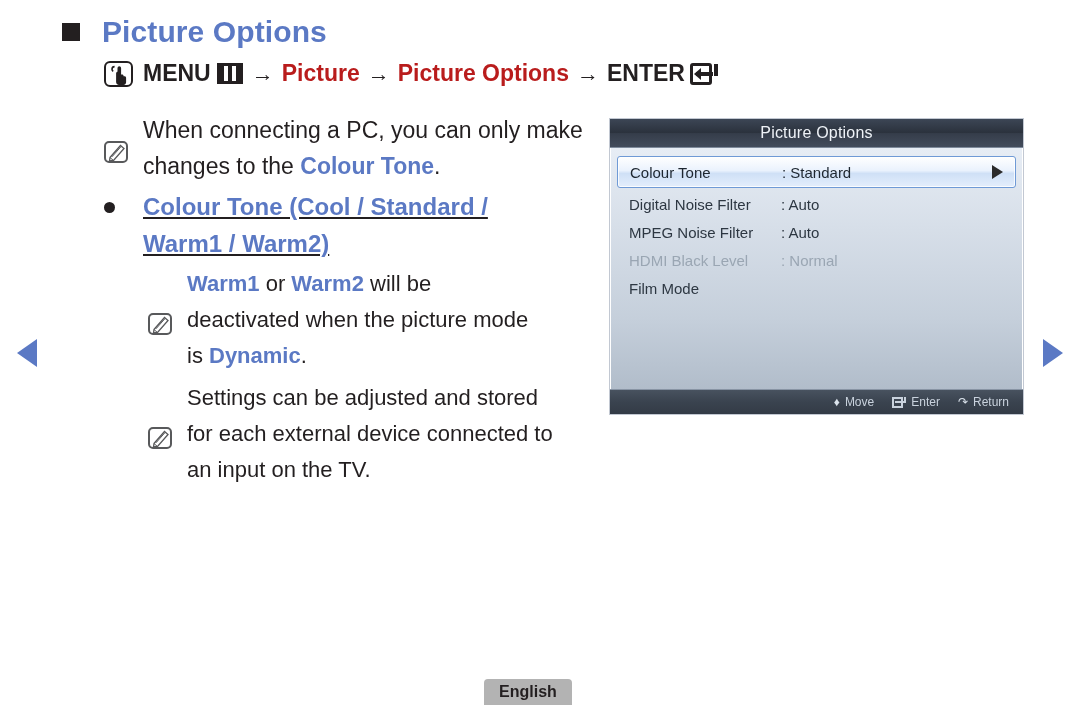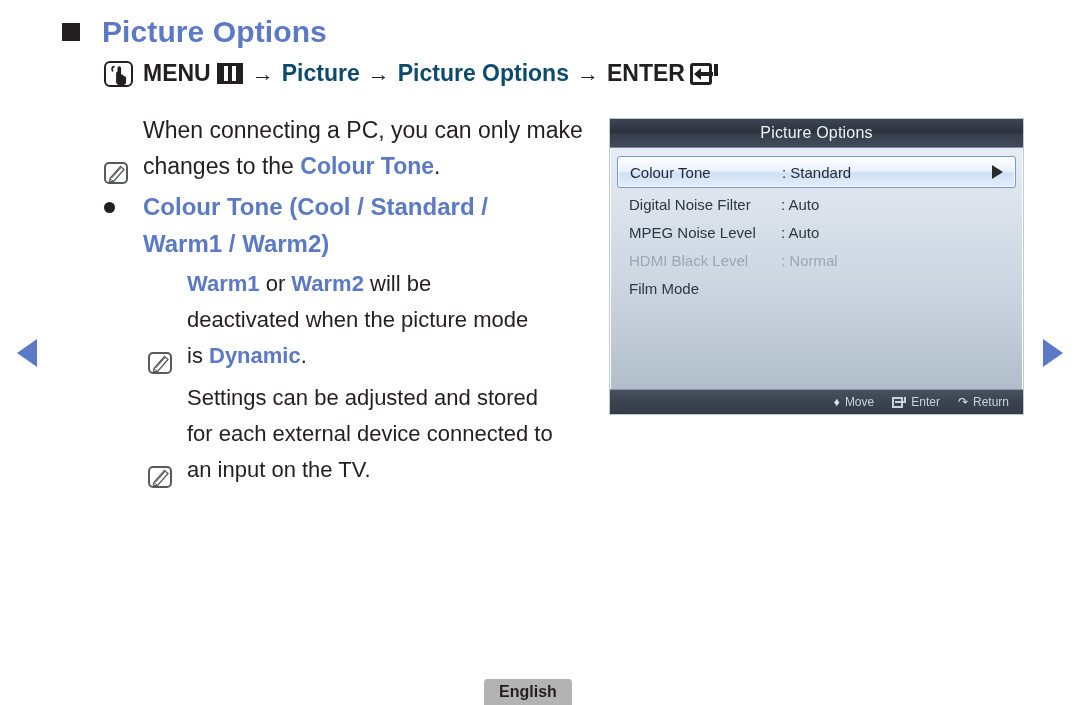--- a/index.html
+++ b/index.html
@@ -45,21 +45,21 @@
     position: absolute;
     left: 104px;
     top: 60px;
     display: flex;
     align-items: center;
     font-size: 23px;
     font-weight: bold;
     white-space: nowrap;
   }
   #menu-path .seg { margin: 0 1px; }
-  #menu-path .blue { color: #0c4a6e; }
+  #menu-path .blue { color: #b91c1c; }
   #menu-path .dark { color: #231f20; }
   #menu-path .arrow {
     color: #231f20;
     font-weight: normal;
     font-size: 22px;
     margin: 0 7px;
   }
 
   
   .icon-touch {
@@ -118,21 +118,21 @@
 
   
   #left-col {
     position: absolute;
     left: 104px;
     top: 112px;
     width: 485px;
   }
   .note-row {
     display: flex;
-    align-items: flex-end;
+    align-items: center;
     margin-bottom: 2px;
   }
   .note-row .note-body {
     font-size: 23px;
     line-height: 36px;
     color: #231f20;
   }
   .note-row.indent { padding-left: 44px; }
   .note-row.indent .note-body { font-size: 22px; }
 
@@ -148,20 +148,21 @@
     background: #fff;
     box-sizing: border-box;
     overflow: hidden;
   }
   .icon-note svg { position:absolute; left:1px; top:0px; }
 
   .bullet-row {
     display: flex;
     align-items: flex-start;
     margin-top: 4px;
+    text-decoration: underline;
   }
   .bullet-row .dot {
     width: 11px; height: 11px; border-radius: 50%;
     background: #231f20;
     flex: 0 0 auto;
     margin-right: 28px;
     margin-top: 14px;
   }
   .bullet-row .bullet-body {
     font-size: 24px;
@@ -378,21 +379,21 @@
       <span class="r-value">: Standard</span>
       <span class="r-arrow"></span>
     </div>
 
     <div class="osd-row">
       <span class="r-label">Digital Noise Filter</span>
       <span class="r-value">: Auto</span>
     </div>
 
     <div class="osd-row">
-      <span class="r-label">MPEG Noise Level</span>
+      <span class="r-label">MPEG Noise Filter</span>
       <span class="r-value">: Auto</span>
     </div>
 
     <div class="osd-row disabled">
       <span class="r-label">HDMI Black Level</span>
       <span class="r-value">: Normal</span>
     </div>
 
     <div class="osd-row">
       <span class="r-label">Film Mode</span>

